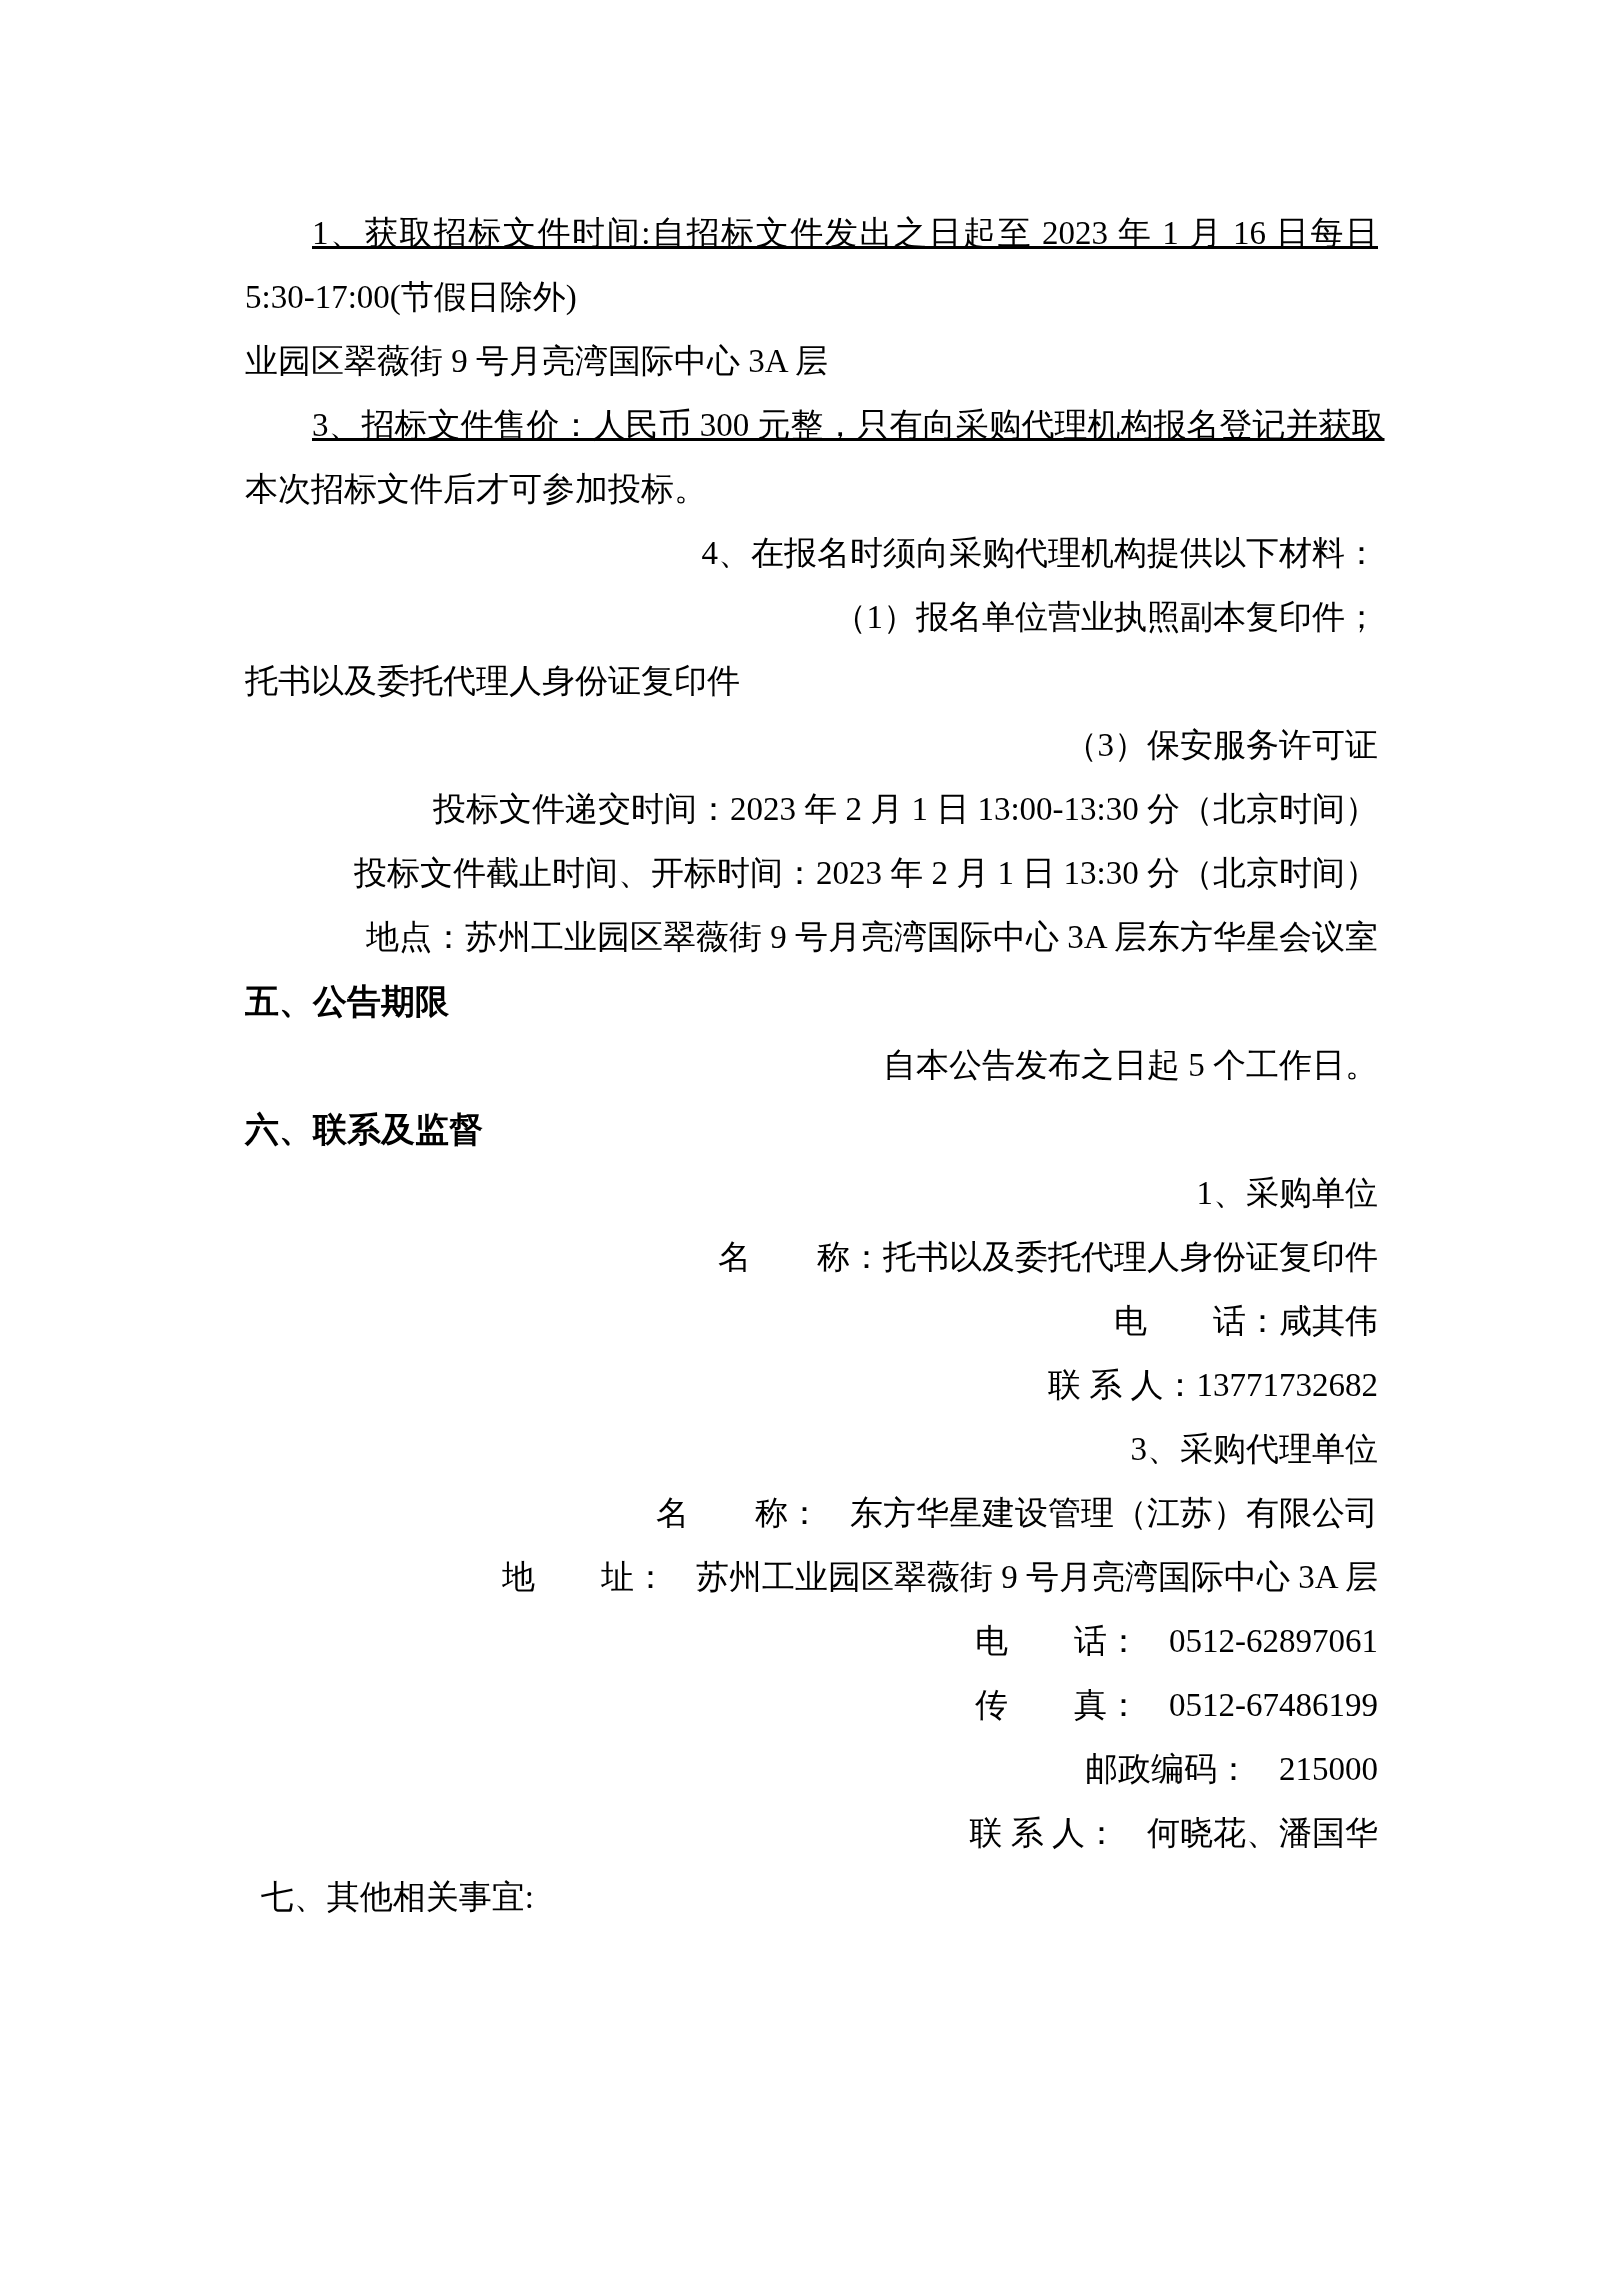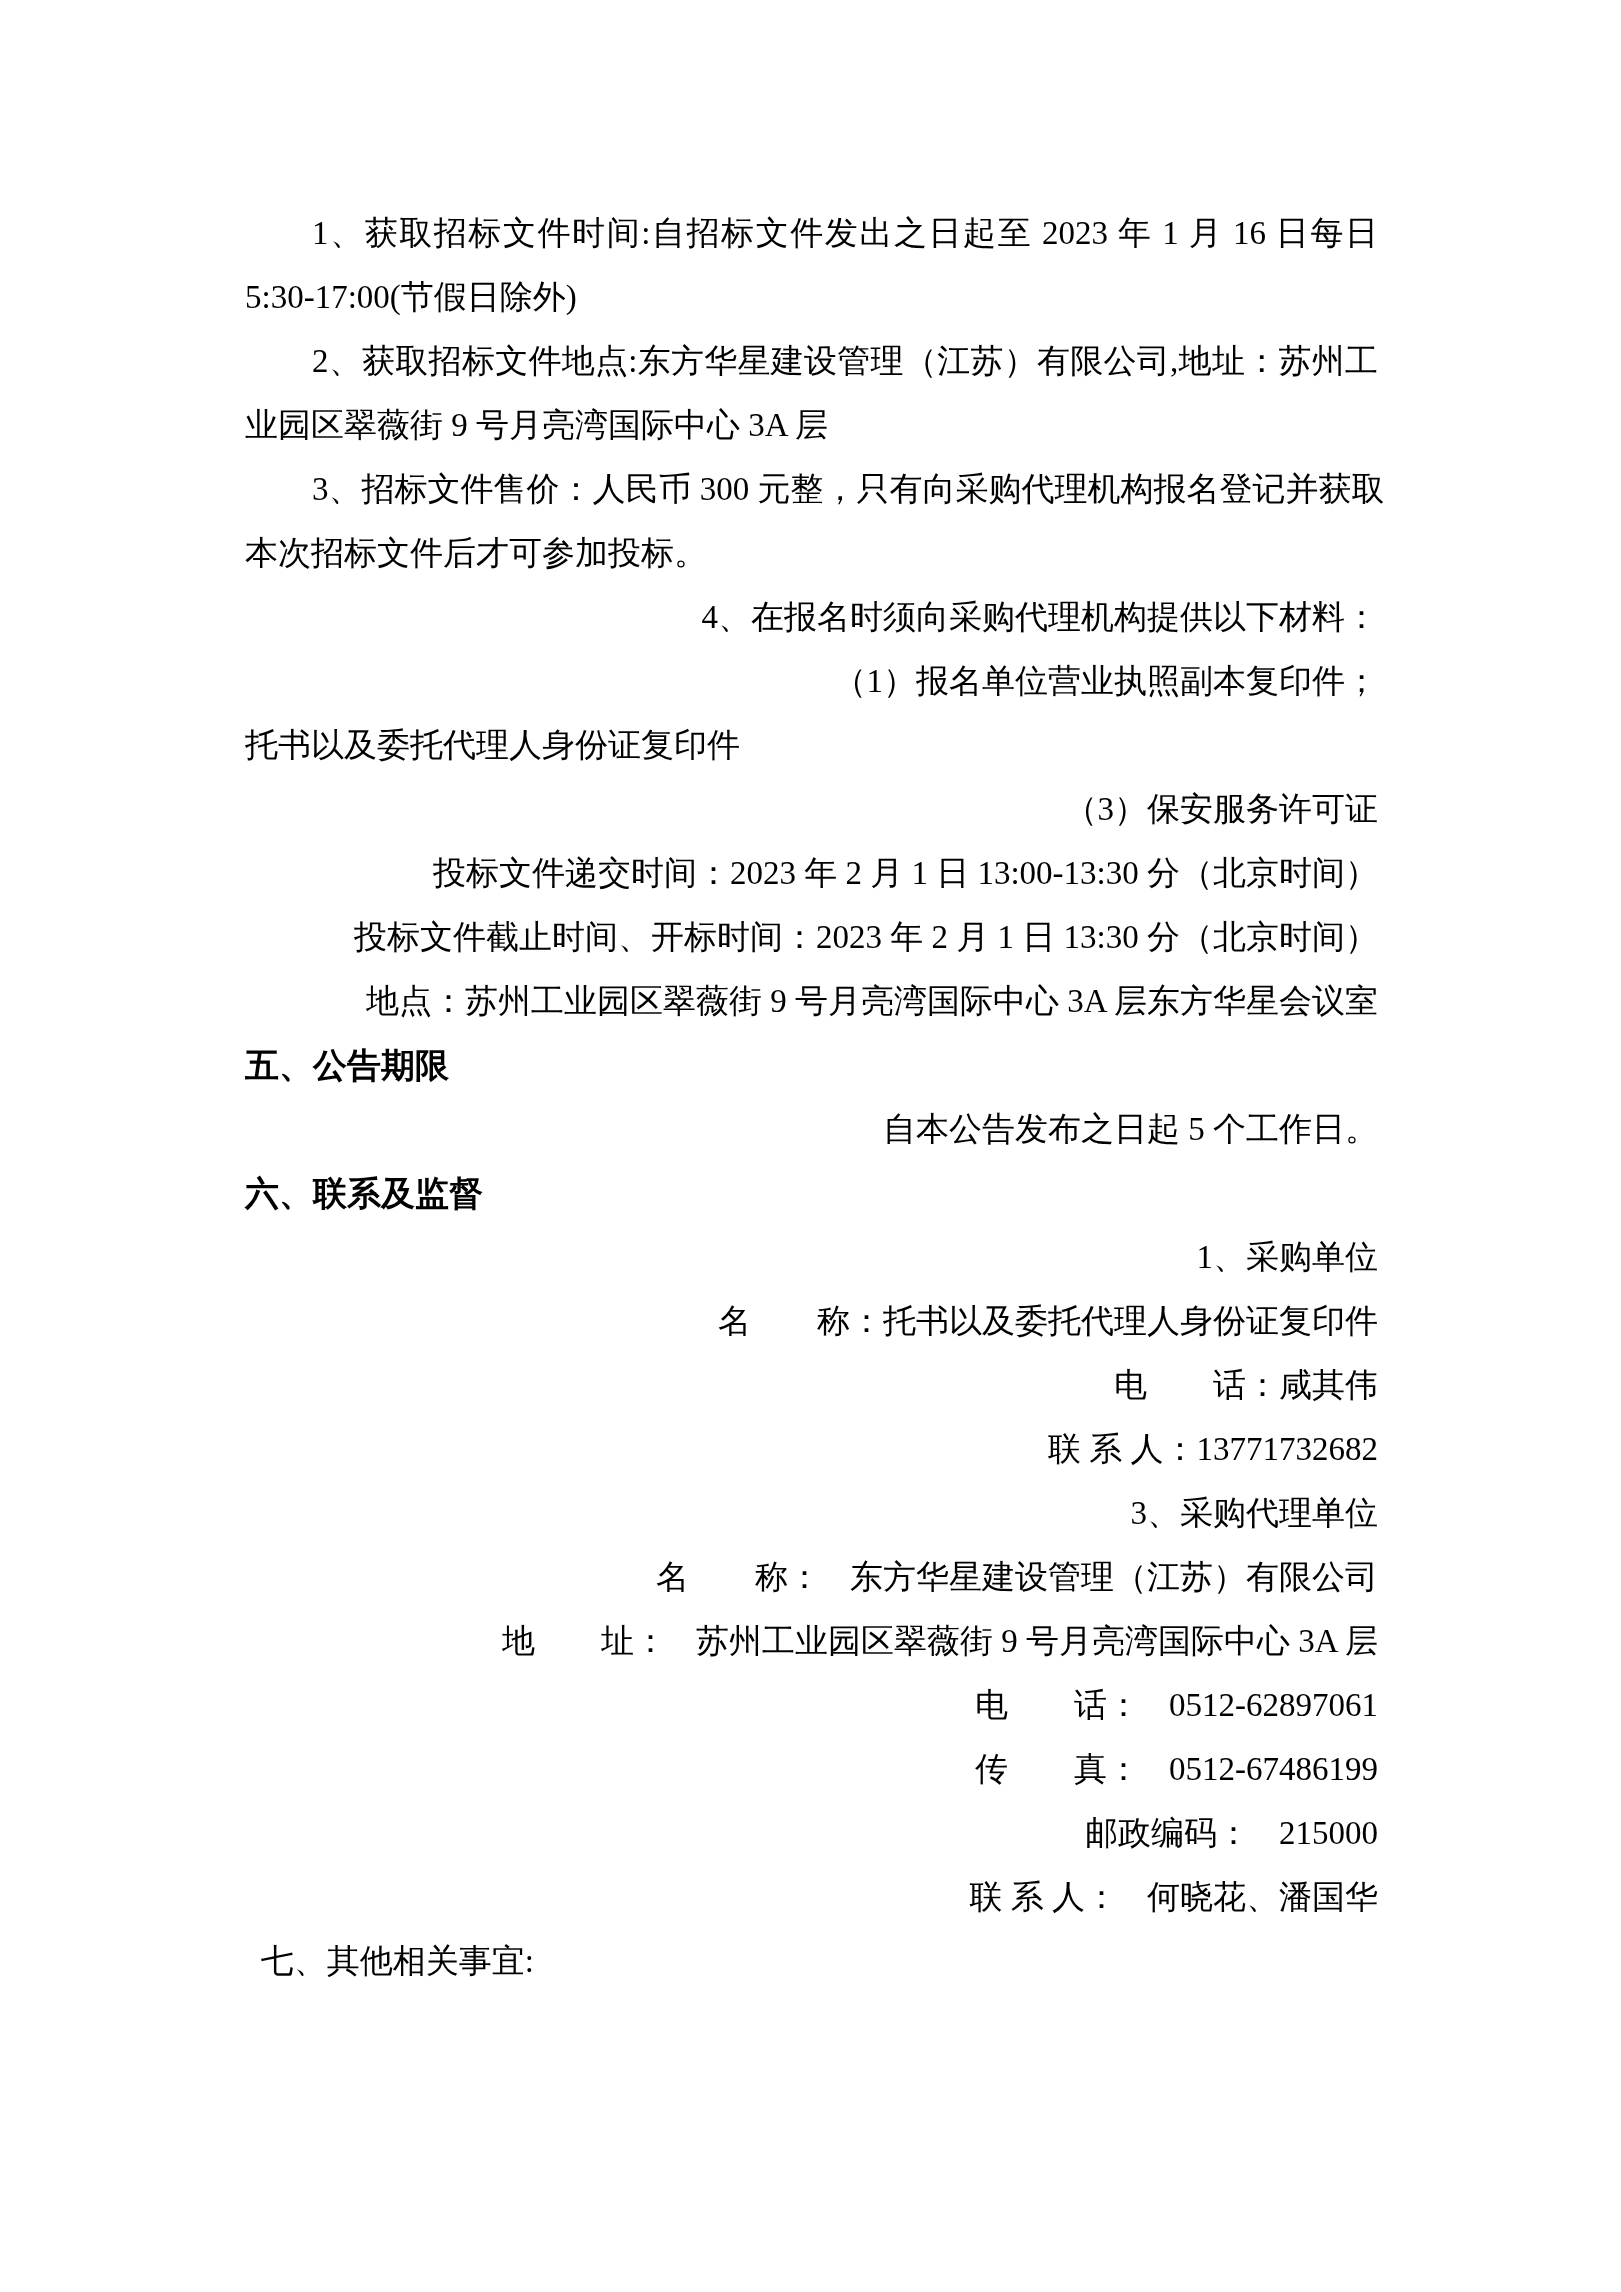--- a/index.html
+++ b/index.html
@@ -36,35 +36,35 @@
     padding-left: 15.7px;
   }
   .heading {
     font-family: "Liberation Sans", "DejaVu Sans", sans-serif;
     font-weight: bold;
     font-size: 34px;
   }
   .fill {
     text-align: justify;
     text-align-last: justify;
+    text-decoration: underline;
   }
   .kv-value.gap {
     padding-left: 29px;
   }
 </style>
 </head>
 <body>
 
 <div class="page">
   <div class="content">
 
     <div class="line indent fill">1、获取招标文件时间:自招标文件发出之日起至 2023 年 1 月 16 日每日</div>
     <div class="line">5:30-17:00(节假日除外)</div>
 
-    <div class="line indent fill">2、获取招标文件地点:东方华星建设管理（江苏）有限公司,地址：苏州工</div>
     <div class="line">业园区翠薇街 9 号月亮湾国际中心 3A 层</div>
 
     <div class="line indent fill">3、招标文件售价：人民币 300 元整，只有向采购代理机构报名登记并获取</div>
     <div class="line">本次招标文件后才可参加投标。</div>
 
     <div class="line indent">4、在报名时须向采购代理机构提供以下材料：</div>
     <div class="line indent">（1）报名单位营业执照副本复印件；</div>
     <div class="line">托书以及委托代理人身份证复印件</div>
     <div class="line indent">（3）保安服务许可证</div>
 

